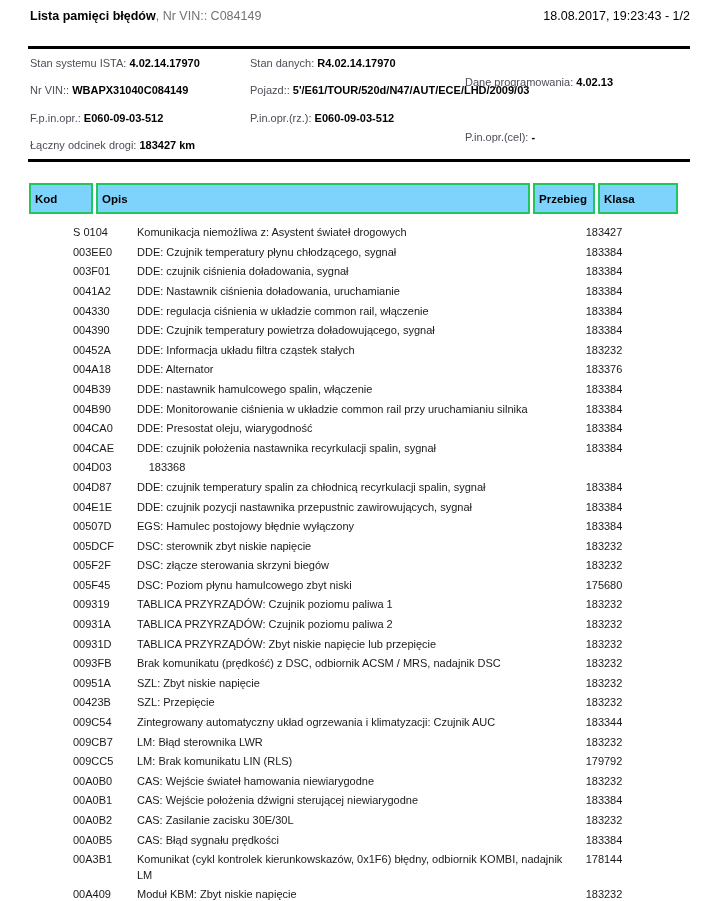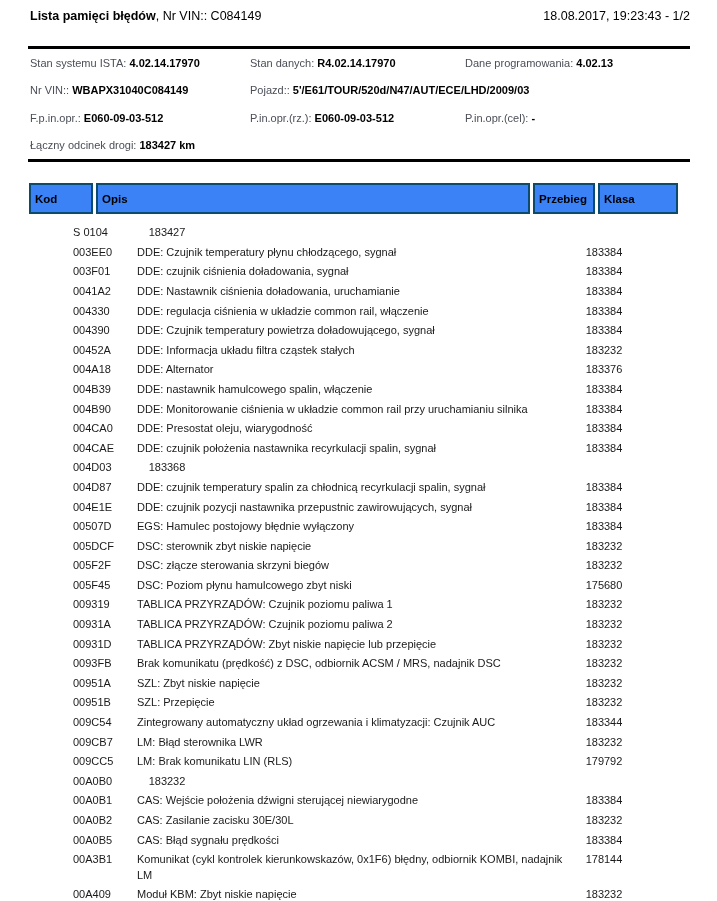--- a/index.html
+++ b/index.html
@@ -7,41 +7,41 @@
     position:relative;width:717px;height:901px;background:#ffffff;
     font-family:"Liberation Sans",sans-serif;color:#000;overflow:hidden;
   }
   
   .doc-header{
     position:absolute;top:9px;left:30px;right:27px;
     display:flex;justify-content:space-between;align-items:flex-start;
     font-size:12.5px;line-height:15px;color:#1c1c1c;
   }
   .title-bold{font-weight:bold;color:#000;}
-  .title-rest{font-weight:normal;color:#000000;}
+  .title-rest{font-weight:normal;color:#737373;}
   .doc-date{font-size:12.5px;color:#000000;white-space:nowrap;}
   
   .rule{position:absolute;left:28px;width:662px;height:3px;background:#000;}
   .rule-top{top:46px;}
   .rule-mid{top:159px;}
   
   .meta{position:absolute;top:57px;left:30px;width:660px;font-size:11px;}
   .meta-row{position:relative;height:27.4px;}
   .meta-item{position:absolute;top:0;white-space:nowrap;line-height:13px;}
   .meta-item.col0{left:0;}
   .meta-item.col1{left:220px;}
-  .meta-item.col2{left:435px;}
+  .meta-item.col2{left:435px;margin-top:19px;}
   .meta-label{color:#4b4e57;}
   .meta-value{color:#000;font-weight:bold;}
   
   .thead{position:absolute;top:183px;left:29px;height:31px;width:649px;}
   .hbox{
     position:absolute;top:0;height:31px;box-sizing:border-box;
-    border:2px solid #0c4a6e;display:flex;align-items:center;
-    padding-left:4px;font-size:11.5px;font-weight:bold;color:#000;background:#3b82f6;
+    border:2px solid #22c55e;display:flex;align-items:center;
+    padding-left:4px;font-size:11.5px;font-weight:bold;color:#000;background:#7dd3fc;
   }
   .hbox-kod{left:0;width:64px;}
   .hbox-opis{left:67px;width:434px;}
   .hbox-przebieg{left:504px;width:62px;}
   .hbox-klasa{left:569px;width:80px;}
   
   .tbody{position:absolute;top:221px;left:29px;width:660px;font-size:11px;color:#1a1a1a;}
   .trow{
     display:flex;align-items:flex-start;box-sizing:border-box;
     min-height:19.6px;padding-top:4.2px;line-height:15.4px;margin-left:40px;
@@ -90,20 +90,21 @@
   <div class="thead">
     <div class="hbox hbox-kod">Kod</div>
     <div class="hbox hbox-opis">Opis</div>
     <div class="hbox hbox-przebieg">Przebieg</div>
     <div class="hbox hbox-klasa">Klasa</div>
   </div>
 
   <div class="tbody" id="tbody">
       <div class="trow">
         <div class="c-kod">S 0104</div>
+        <div class="c-opis">Komunikacja niemożliwa z: Asystent świateł drogowych</div>
         <div class="c-przebieg">183427</div>
         <div class="c-klasa"></div>
       </div>
       <div class="trow">
         <div class="c-kod">003EE0</div>
         <div class="c-opis">DDE: Czujnik temperatury płynu chłodzącego, sygnał</div>
         <div class="c-przebieg">183384</div>
         <div class="c-klasa"></div>
       </div>
       <div class="trow">
@@ -231,21 +232,21 @@
         <div class="c-przebieg">183232</div>
         <div class="c-klasa"></div>
       </div>
       <div class="trow">
         <div class="c-kod">00951A</div>
         <div class="c-opis">SZL: Zbyt niskie napięcie</div>
         <div class="c-przebieg">183232</div>
         <div class="c-klasa"></div>
       </div>
       <div class="trow">
-        <div class="c-kod">00951B</div>
+        <div class="c-kod">00423B</div>
         <div class="c-opis">SZL: Przepięcie</div>
         <div class="c-przebieg">183232</div>
         <div class="c-klasa"></div>
       </div>
       <div class="trow">
         <div class="c-kod">009C54</div>
         <div class="c-opis">Zintegrowany automatyczny układ ogrzewania i klimatyzacji: Czujnik AUC</div>
         <div class="c-przebieg">183344</div>
         <div class="c-klasa"></div>
       </div>
@@ -256,20 +257,21 @@
         <div class="c-klasa"></div>
       </div>
       <div class="trow">
         <div class="c-kod">009CC5</div>
         <div class="c-opis">LM: Brak komunikatu LIN (RLS)</div>
         <div class="c-przebieg">179792</div>
         <div class="c-klasa"></div>
       </div>
       <div class="trow">
         <div class="c-kod">00A0B0</div>
+        <div class="c-opis">CAS: Wejście świateł hamowania niewiarygodne</div>
         <div class="c-przebieg">183232</div>
         <div class="c-klasa"></div>
       </div>
       <div class="trow">
         <div class="c-kod">00A0B1</div>
         <div class="c-opis">CAS: Wejście położenia dźwigni sterującej niewiarygodne</div>
         <div class="c-przebieg">183384</div>
         <div class="c-klasa"></div>
       </div>
       <div class="trow">

